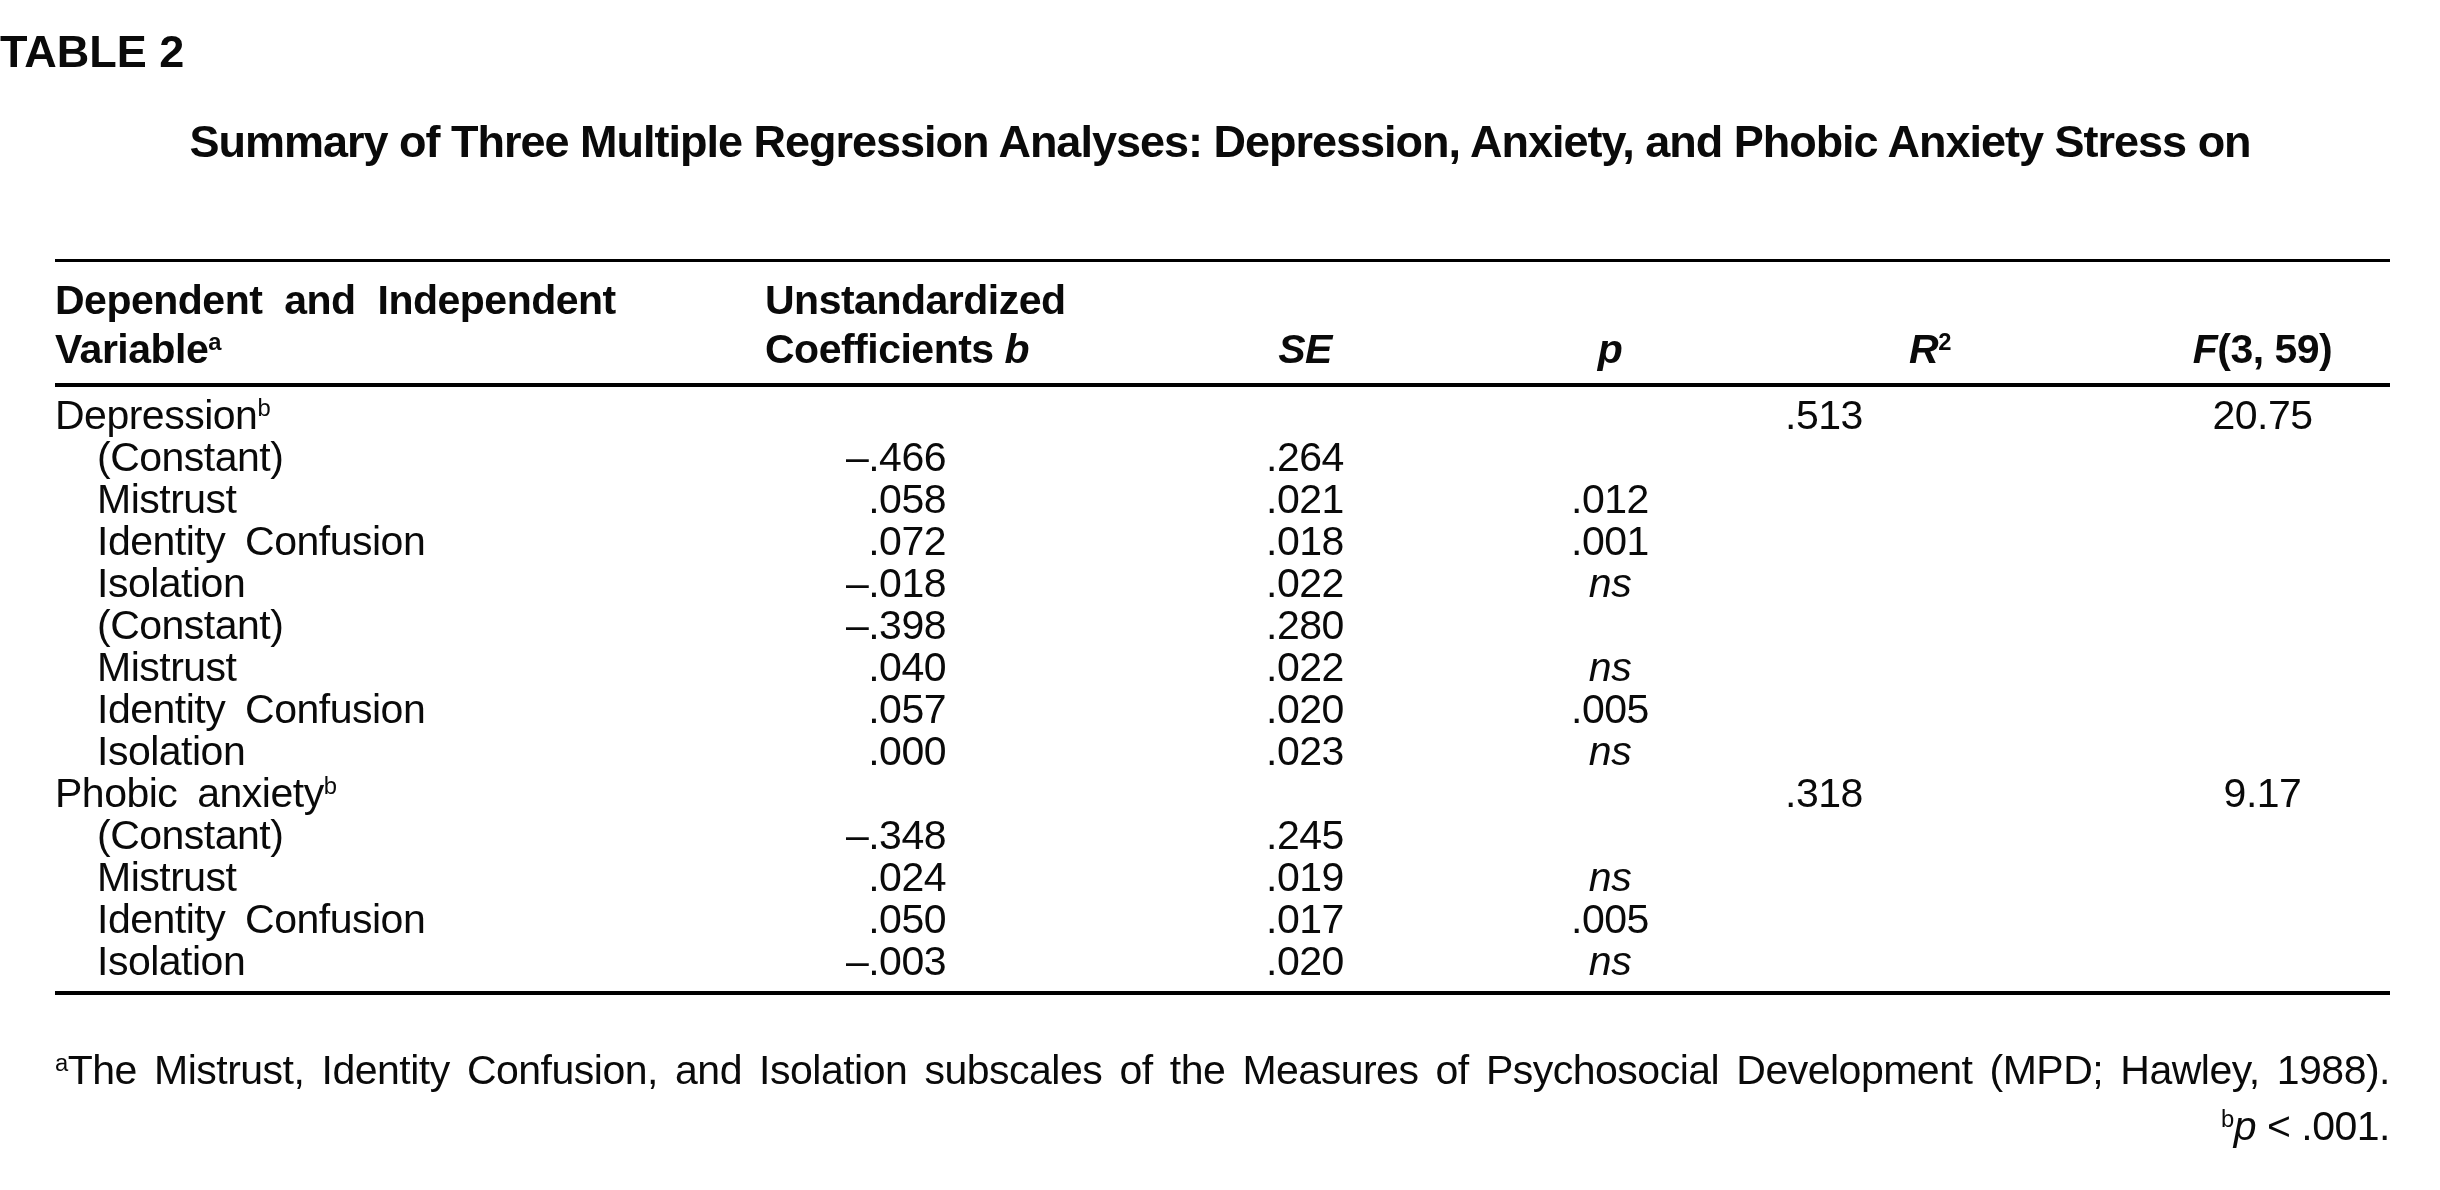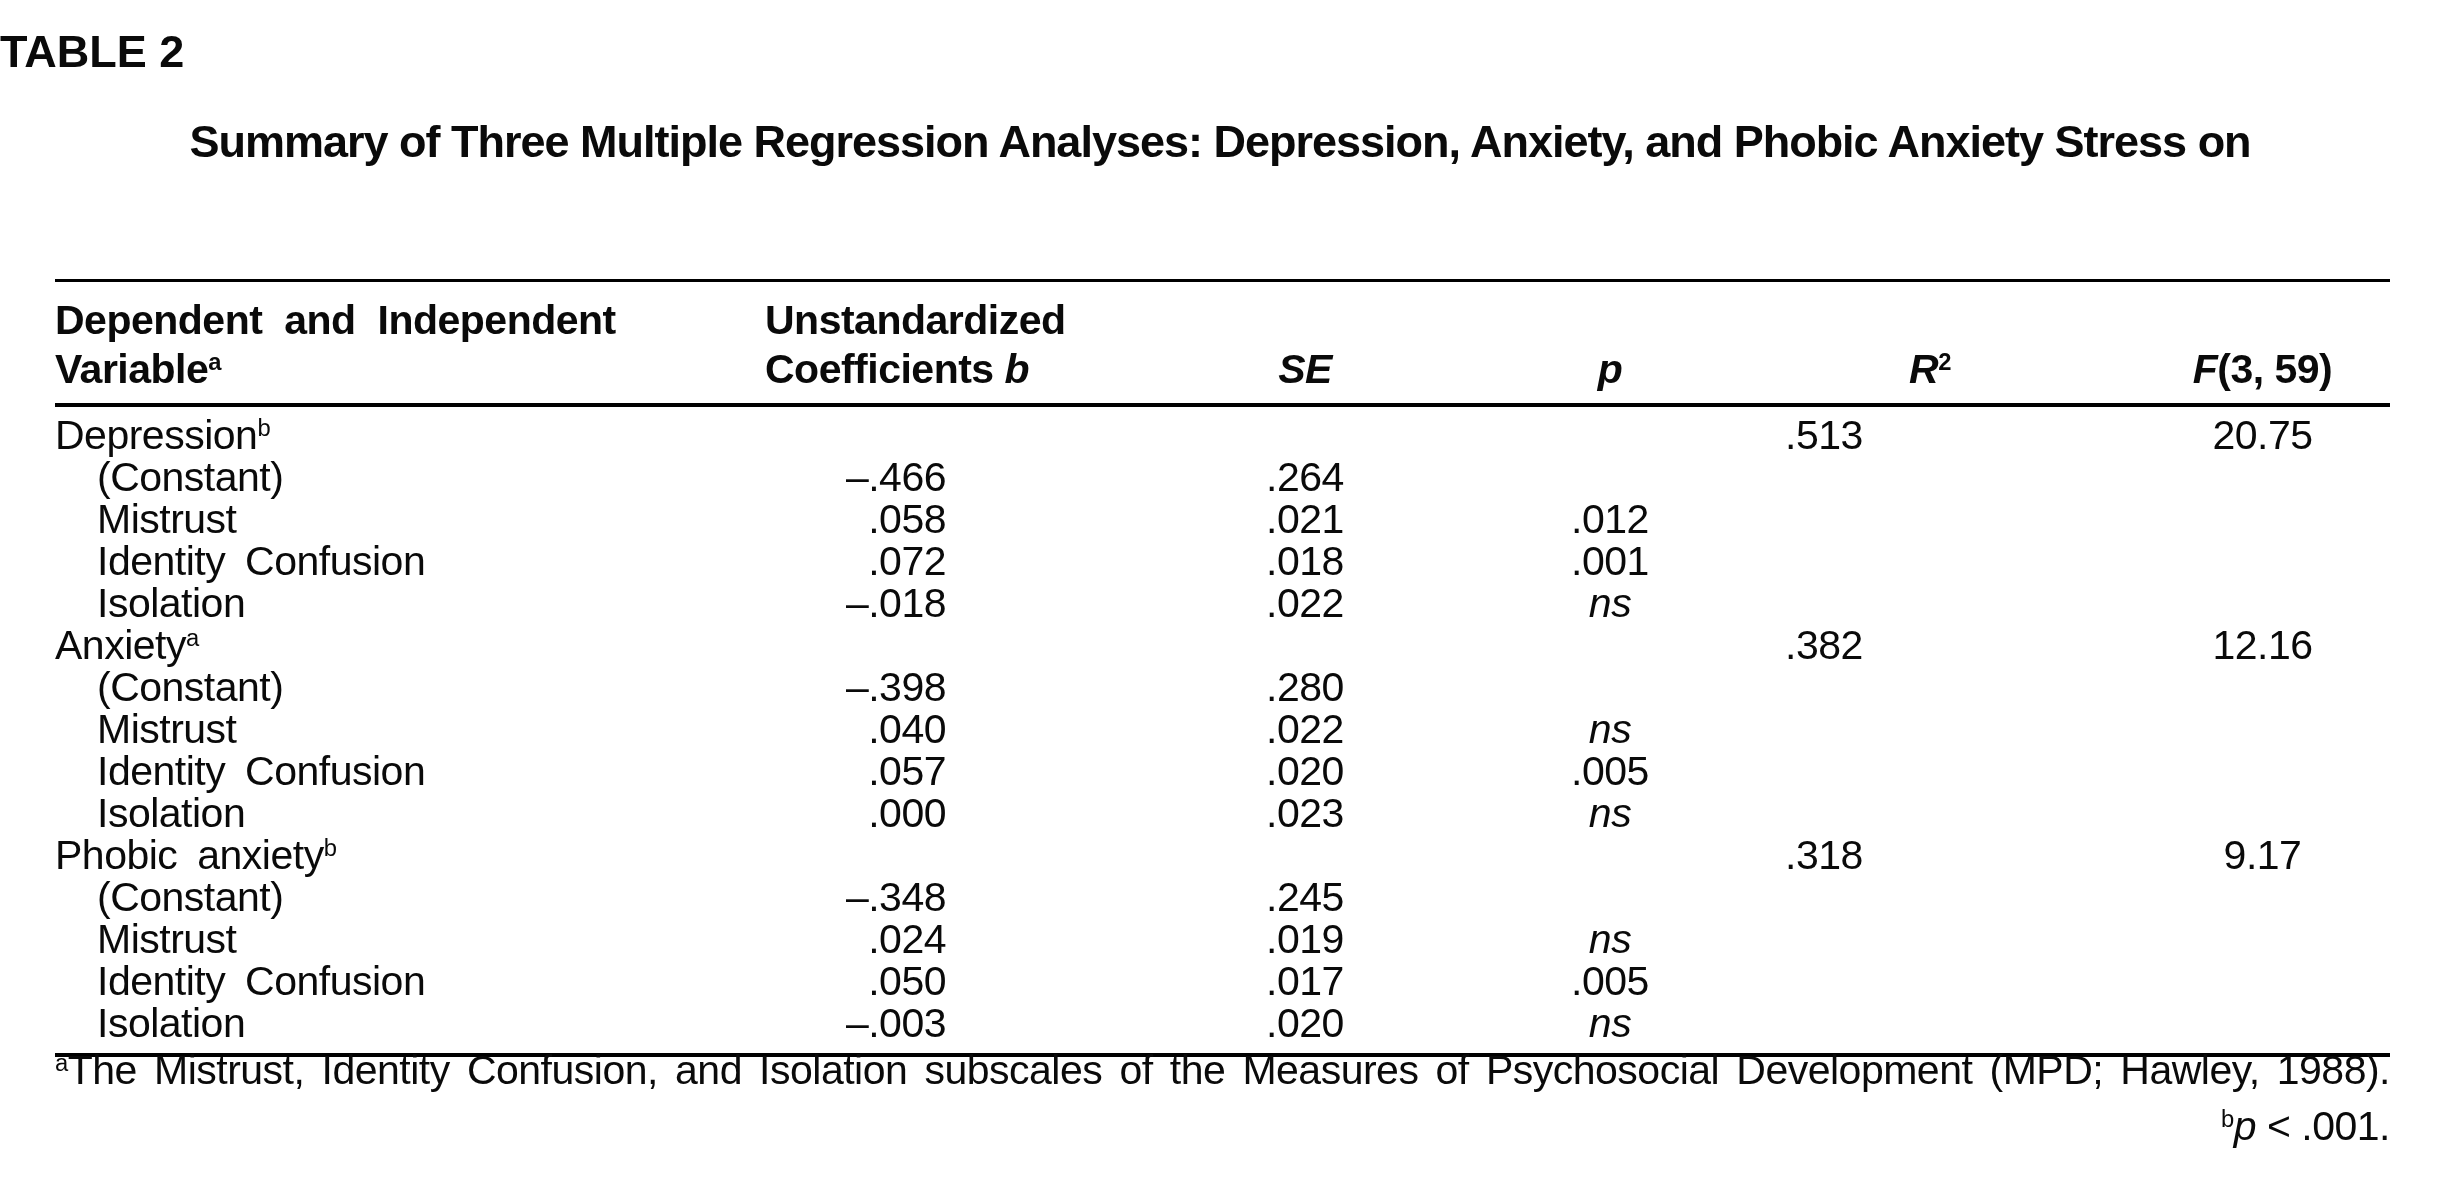--- a/index.html
+++ b/index.html
@@ -19,21 +19,20 @@
     position: absolute; top: 112px; left: 0; width: 100%;
     text-align: center; font-size: 45px; font-weight: bold;
     line-height: 60px; letter-spacing: -1px;
   }
   .subtitle div { white-space: nowrap; }
 
   table.regr {
     position: absolute; top: 259px; left: 55px;
     width: 2335px; border-collapse: collapse; table-layout: fixed;
     border-top: 3px solid #000;
-    margin-top: 20px;
   }
   thead tr { border-bottom: 4px solid #000; }
   th {
     vertical-align: bottom; font-size: 41px; font-weight: bold;
     line-height: 49px; padding: 14px 0 9px 0; white-space: nowrap;
     letter-spacing: -0.5px;
   }
   td {
     font-size: 41px; line-height: 42px; height: 42px; padding: 0;
     white-space: nowrap; letter-spacing: -0.5px;
@@ -141,28 +140,20 @@
       </tr>
       <tr>
         <td class="c1 indent"><span>Isolation</span></td>
         <td class="c2">–.018</td>
         <td class="c3">.022</td>
         <td class="c4"><span class="it">ns</span></td>
         <td class="c5"></td>
         <td class="c6"></td>
       </tr>
       <tr>
-        <td class="c1"><span>Anxiety</span><sup class="sp">a</sup></td>
-        <td class="c2"></td>
-        <td class="c3"></td>
-        <td class="c4"></td>
-        <td class="c5">.382</td>
-        <td class="c6">12.16</td>
-      </tr>
-      <tr>
         <td class="c1 indent"><span>(Constant)</span></td>
         <td class="c2">–.398</td>
         <td class="c3">.280</td>
         <td class="c4"></td>
         <td class="c5"></td>
         <td class="c6"></td>
       </tr>
       <tr>
         <td class="c1 indent"><span>Mistrust</span></td>
         <td class="c2">.040</td>

